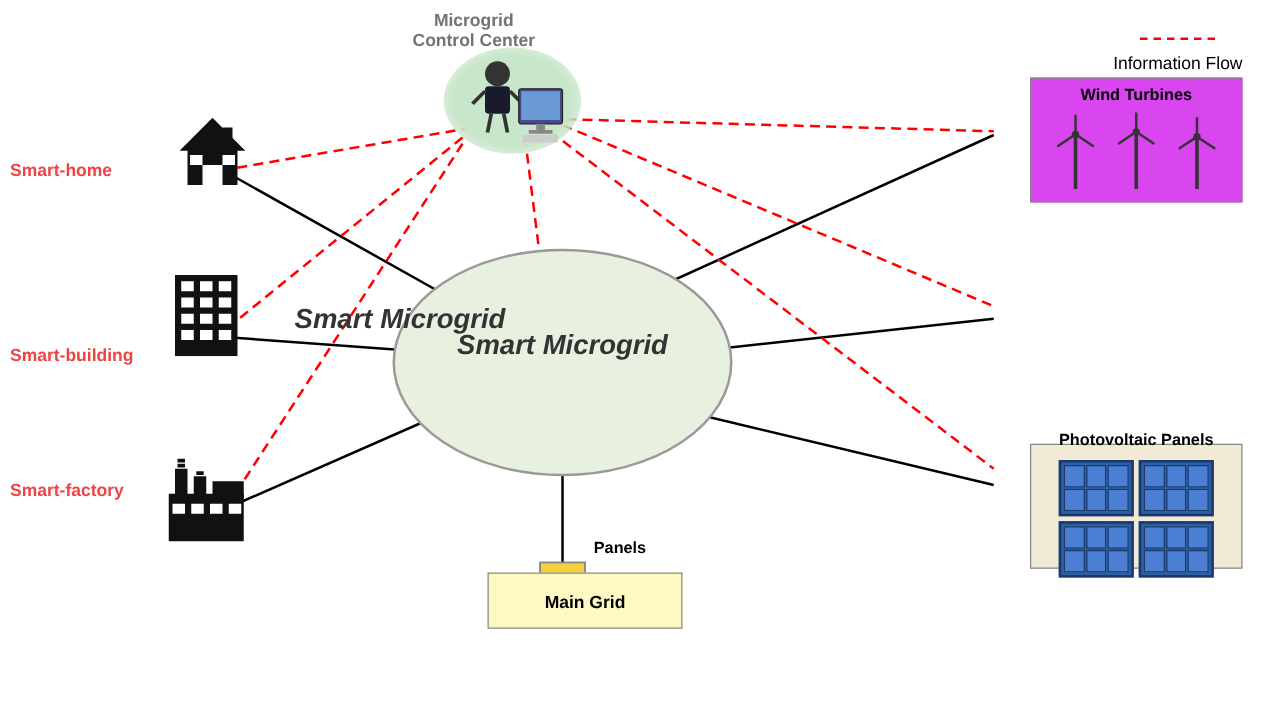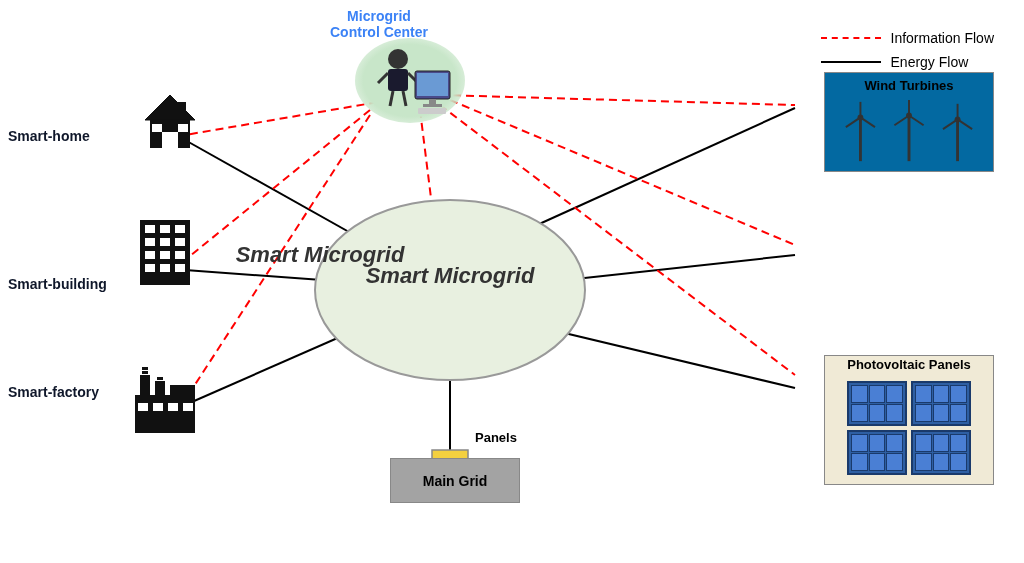--- a/index.html
+++ b/index.html
@@ -32,20 +32,21 @@
       right: 30px;
       display: flex;
       flex-direction: column;
       gap: 8px;
     }
     .legend-item {
       display: flex;
       align-items: center;
       gap: 10px;
       font-size: 14px;
+      flex-direction: column;
     }
     .legend-line-info {
       width: 60px;
       height: 0;
       border-top: 2px dashed red;
     }
     .legend-line-energy {
       width: 60px;
       height: 0;
       border-top: 2px solid black;
@@ -63,77 +64,76 @@
       text-align: center;
       color: #333;
       pointer-events: none;
     }
 
     
     .node-label {
       position: absolute;
       font-size: 14px;
       font-weight: bold;
-      color: #0f172a;
+      color: #ef4444;
     }
 
     
     .mcc-label {
       position: absolute;
       top: 10px;
       left: 310px;
       text-align: center;
       font-size: 14px;
       font-weight: bold;
-      color: #3b82f6;
+      color: #737373;
     }
 
     
     .source-box {
       position: absolute;
       border: 1.5px solid #888;
       background: #f5deb3;
       display: flex;
       flex-direction: column;
       align-items: center;
       justify-content: center;
       padding: 5px;
     }
 
     .wind-box {
-      top: 72px;
+      top: 62px;
       right: 30px;
       width: 170px;
       height: 100px;
-      background: #0369a1;
+      background: #d946ef;
     }
     .storage-box {
       top: 200px;
       right: 30px;
       width: 170px;
       height: 100px;
       background: #d6eaf8;
     }
     .pv-box {
       top: 355px;
       right: 30px;
       width: 170px;
-      height: 130px;
+      height: 100px;
       background: #f0ead6;
-      justify-content: flex-end;
     }
 
     
     .main-grid-box {
       position: absolute;
       bottom: 60px;
       left: 390px;
-      width: 130px;
+      width: 156px;
       height: 45px;
-      background: #a3a3a3;
+      background: #fef9c3;
       border: 1.5px solid #888;
       display: flex;
       align-items: center;
       justify-content: center;
       font-size: 14px;
       font-weight: bold;
     }
 
     
     .breaker-label {

